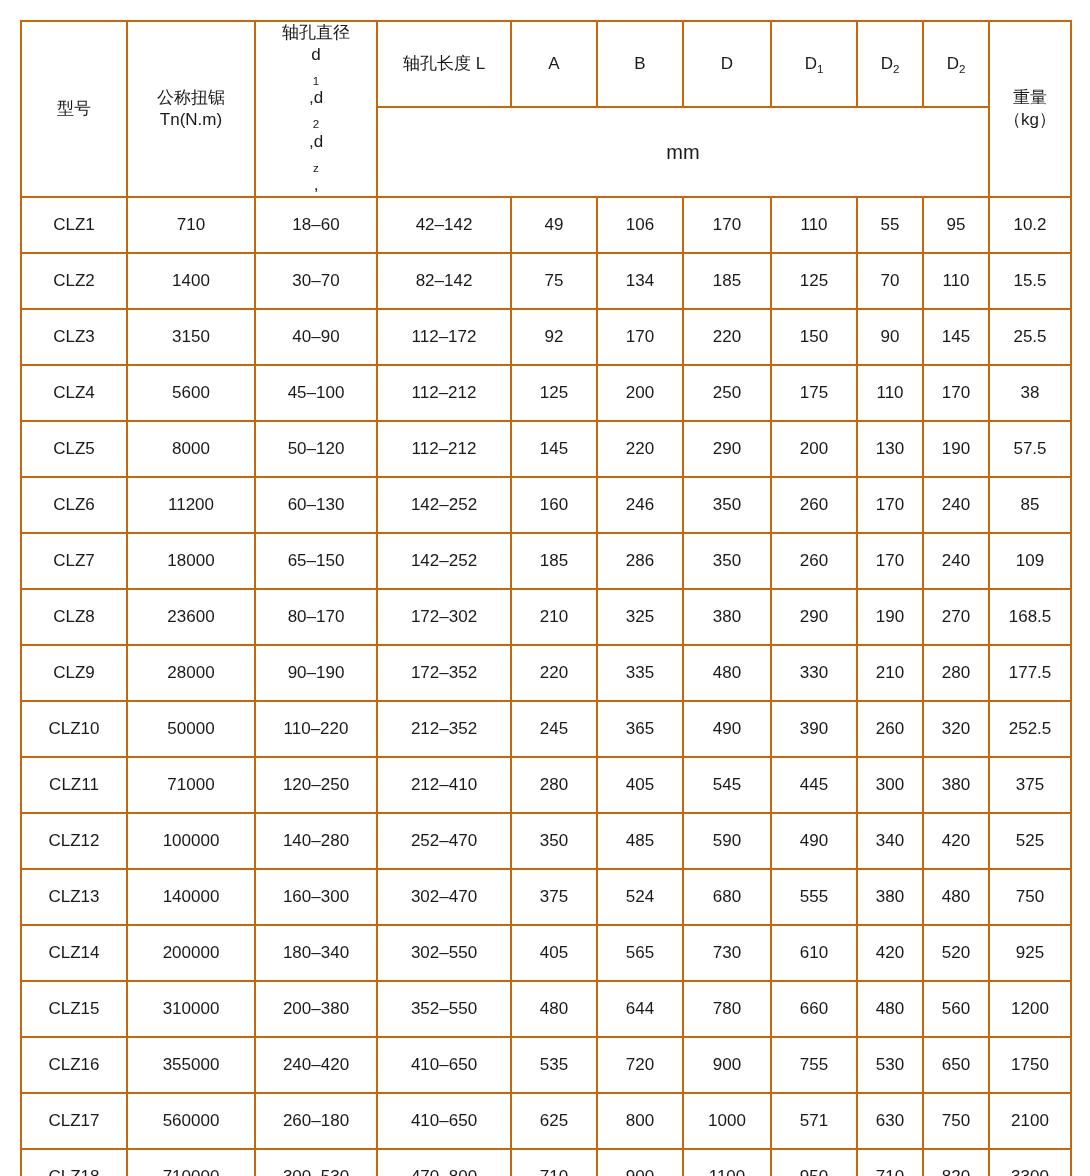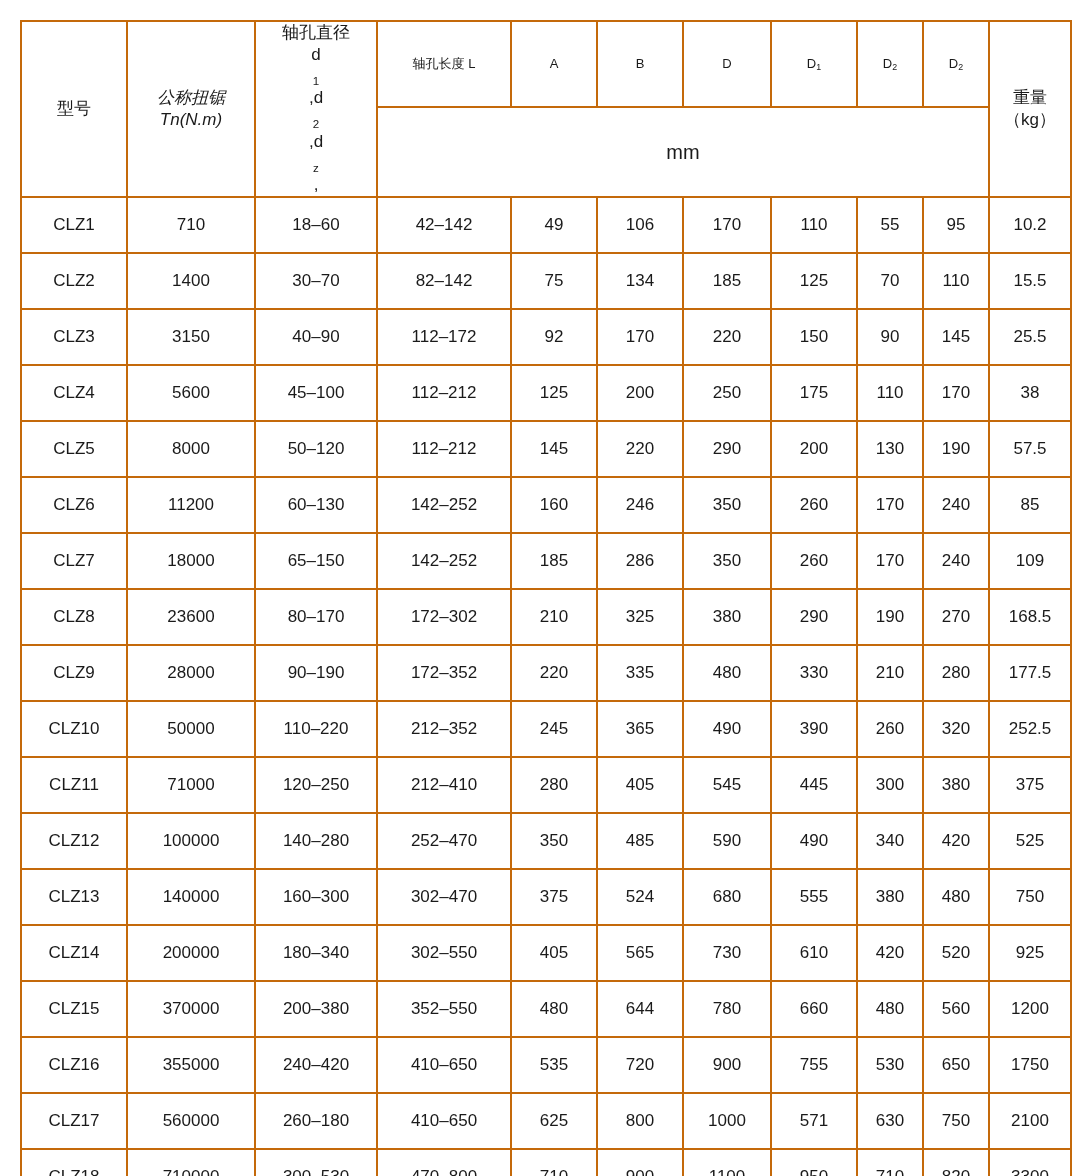--- a/index.html
+++ b/index.html
@@ -36,25 +36,25 @@
     color: #1a1a1a;
     padding: 0;
   }
 
   
   thead th {
     font-size: 17px;
     line-height: 1.28;
   }
   th.h-model      { height: 104px; }
-  th.h-torque     { height: 104px; font-style: italic; }
+  th.h-torque     { height: 104px; }
   th.h-bore       { height: 104px; }
   th.h-weight     { height: 104px; border-radius: 14px; }
 
-  th.h-sub        { height: 50px; font-size: 13px; }
+  th.h-sub        { height: 50px; font-size: 17px; }
   td.h-mm         { height: 52px; font-size: 20px; }
 
   .cn { font-size: 17px; }
   .lat { font-size: 17px; }
   .two-line span { display: block; }
 
   sub {
     font-size: 0.68em;
     vertical-align: baseline;
     position: relative;
@@ -307,21 +307,21 @@
           <td>405</td>
           <td>565</td>
           <td>730</td>
           <td>610</td>
           <td>420</td>
           <td>520</td>
           <td>925</td>
         </tr>
         <tr>
           <td>CLZ15</td>
-          <td>370000</td>
+          <td>310000</td>
           <td>200–380</td>
           <td>352–550</td>
           <td>480</td>
           <td>644</td>
           <td>780</td>
           <td>660</td>
           <td>480</td>
           <td>560</td>
           <td>1200</td>
         </tr>

